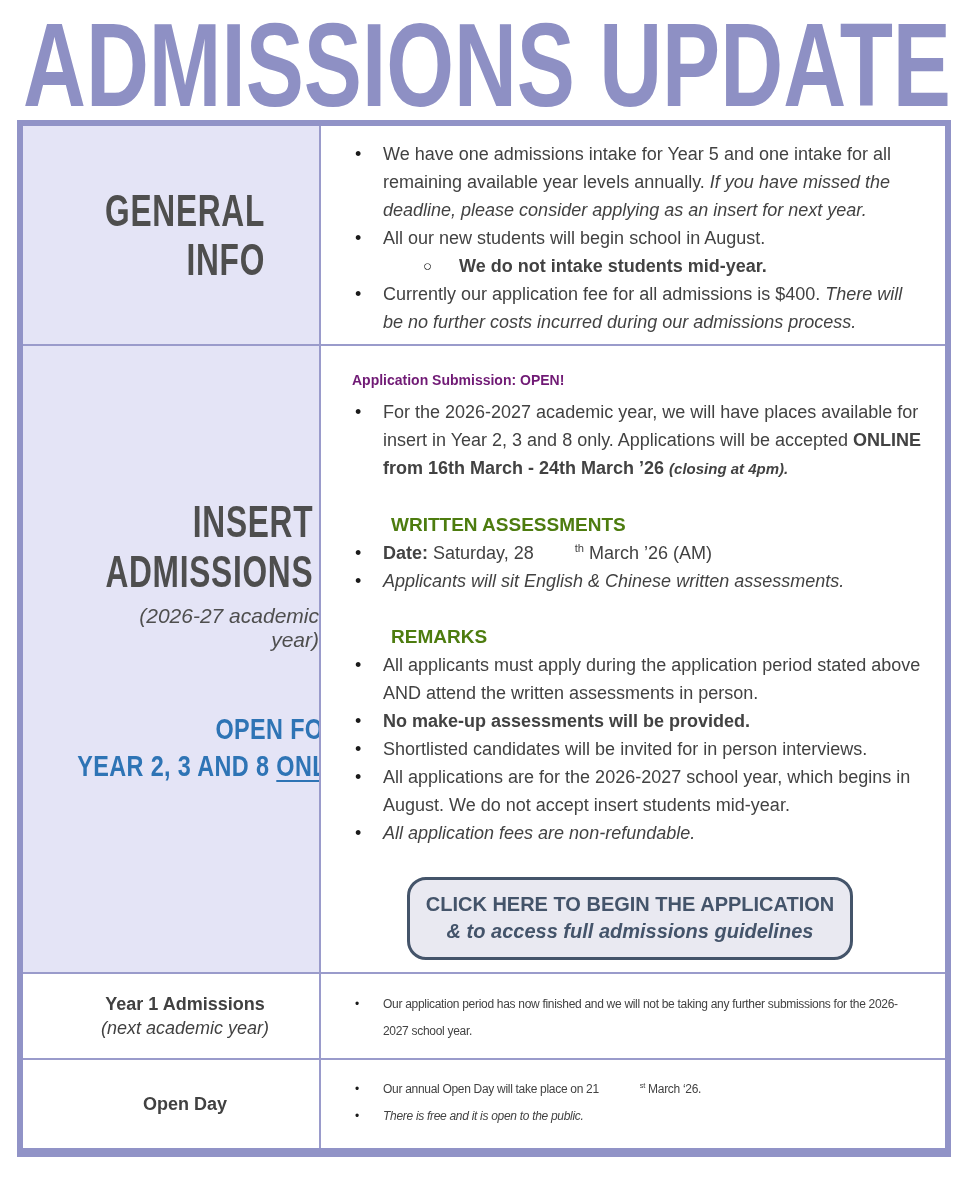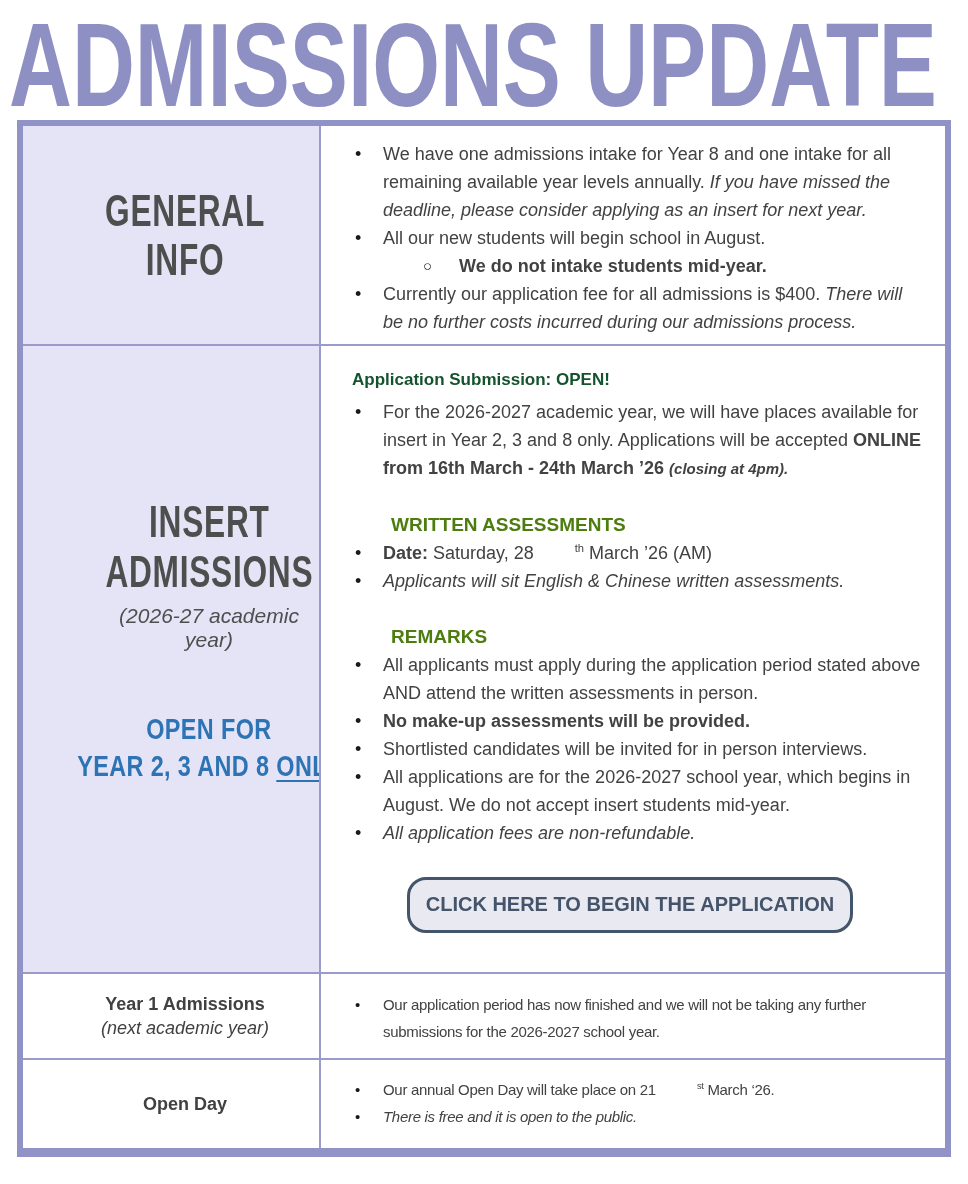--- a/index.html
+++ b/index.html
@@ -8,21 +8,21 @@
     width: 968px;
     height: 1184px;
     font-family: "Liberation Sans", sans-serif;
     color: #414141;
     overflow: hidden;
   }
 
   
   .title-wrap {
     width: 968px;
-    padding: 8px 17px 0 7px;
+    padding: 8px 17px 0 21px;
     text-align: center;
   }
   .title-wrap svg { display: block; }
 
   
   .table {
     width: 934px;
     margin: 0 auto;
     border: 6px solid #9193c7;
     border-bottom-width: 9px;
@@ -36,21 +36,21 @@
   .cell.row2, .cell.row3, .cell.row4 { border-top: 2px solid #9a9bcb; }
   .cell.lavender { background: #e4e4f6; }
 
   
   .left-center {
     height: 100%;
     display: flex;
     flex-direction: column;
     align-items: center;
     justify-content: center;
-    text-align: center;
+    text-align: right;
     margin-left: 28px;
   }
   .big-head {
     font-weight: bold;
     font-size: 44px;
     line-height: 1.12;
     color: #4e4e4e;
     letter-spacing: 1px;
     transform: scaleX(0.72);
     transform-origin: center;
@@ -107,23 +107,23 @@
     font-size: 15px;
     line-height: 28px;
     color: #1a1a1a;
   }
   .it { font-style: italic; }
   .bd { font-weight: bold; }
   .smallnote { font-weight: bold; font-style: italic; font-size: 15px; }
   sup { font-size: 0.62em; line-height: 0; padding-left: 41px; }
 
   .pink-heading {
-    color: #14532d;
-    font-weight: bold;
-    font-size: 17px;
+    color: #701a75;
+    font-weight: bold;
+    font-size: 14px;
     margin: 6px 0 4px 15px;
   }
   .blue-heading {
     color: #4d7c0f;
     font-weight: bold;
     font-size: 19px;
     margin-left: 54px;
   }
   .gap-lg { height: 28px; }
 
@@ -137,21 +137,21 @@
     padding: 11px 10px 12px 10px;
     text-align: center;
     color: #44546a;
     cursor: pointer;
   }
   .apply-button .line1 { font-weight: bold; font-size: 20px; line-height: 27px; }
   .apply-button .line2 { font-weight: bold; font-style: italic; font-size: 20px; line-height: 27px; }
 
   
   .content.narrow {
-    font-size: 15px;
+    font-size: 12px;
     letter-spacing: -0.3px;
     line-height: 27px;
   }
   .row3 .content { padding-top: 17px; }
   .row4 .content { padding-top: 16px; }
 </style>
 </head>
 <body>
 
 <div class="title-wrap">
@@ -166,21 +166,21 @@
     <div class="left-center">
       <div class="big-head">
         <div>GENERAL</div>
         <div>INFO</div>
       </div>
     </div>
   </div>
   <div class="cell right-col row1">
     <div class="content">
       <div class="bullet">
-        <span><span>We have one admissions intake for Year 8 and one intake for all remaining available year levels annually. </span><span class="it">If you have missed the deadline, please consider applying as an insert for next year.</span></span>
+        <span><span>We have one admissions intake for Year 5 and one intake for all remaining available year levels annually. </span><span class="it">If you have missed the deadline, please consider applying as an insert for next year.</span></span>
       </div>
       <div class="bullet">
         <span>All our new students will begin school in August.</span>
       </div>
       <div class="subbullet">
         <span>We do not intake students mid-year.</span>
       </div>
       <div class="bullet">
         <span><span>Currently our application fee for all admissions is $400. </span><span class="it">There will be no further costs incurred during our admissions process.</span></span>
       </div>
@@ -226,20 +226,21 @@
         <span>Shortlisted candidates will be invited for in person interviews.</span>
       </div>
       <div class="bullet">
         <span>All applications are for the 2026-2027 school year, which begins in August. We do not accept insert students mid-year.</span>
       </div>
       <div class="bullet">
         <span class="it">All application fees are non-refundable.</span>
       </div>
       <div class="apply-button">
         <div class="line1">CLICK HERE TO BEGIN THE APPLICATION</div>
+        <div class="line2">&amp; to access full admissions guidelines</div>
       </div>
     </div>
   </div>
 
   <div class="cell row3">
     <div class="left-center">
       <div class="small-head">Year 1 Admissions</div>
       <div class="small-sub">(next academic year)</div>
     </div>
   </div>

